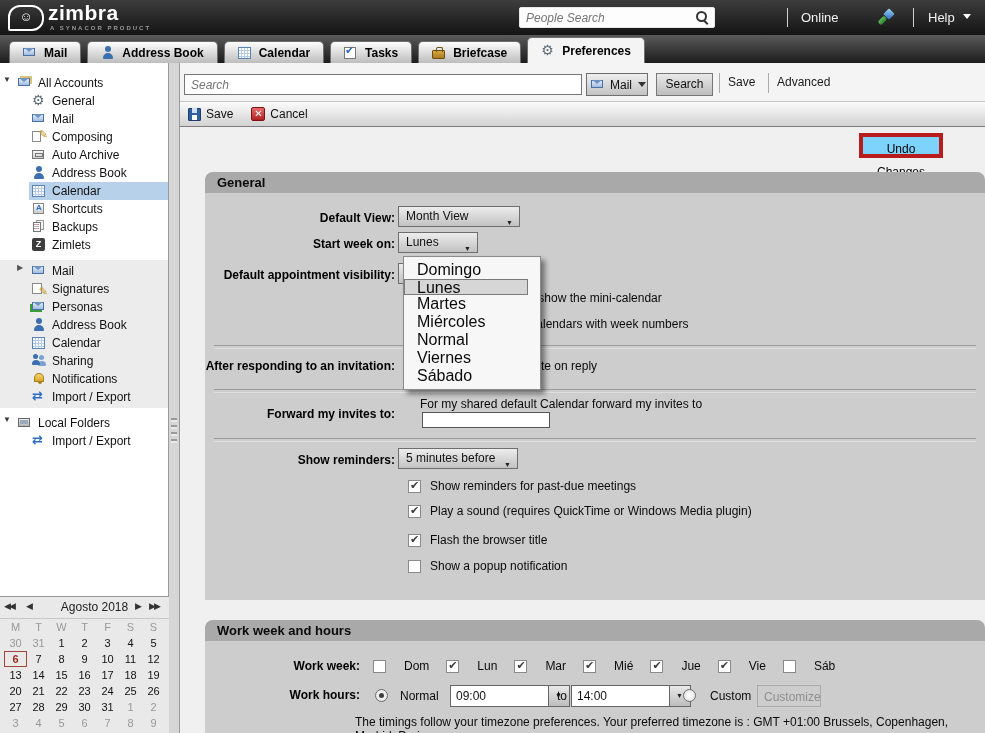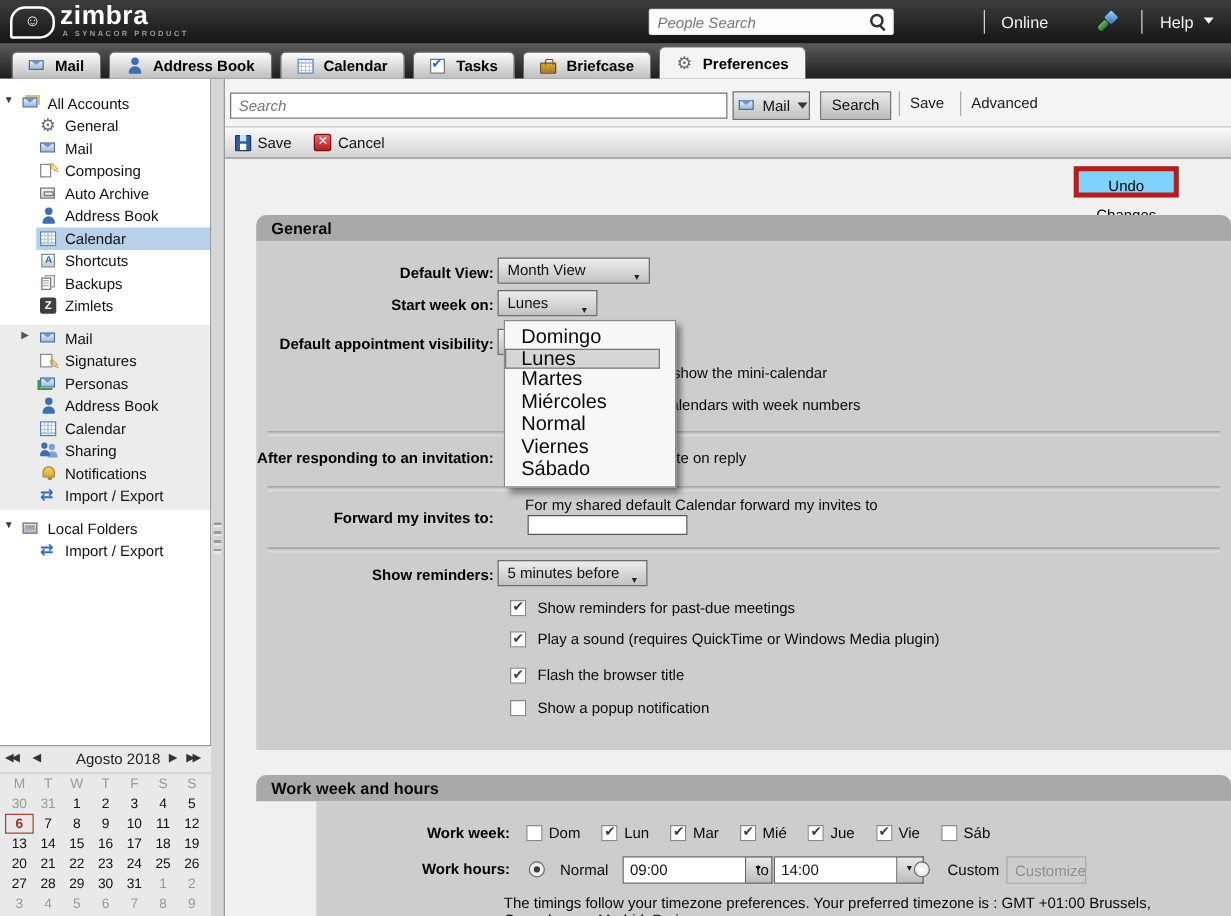--- a/index.html
+++ b/index.html
@@ -100,39 +100,39 @@
   #actionbar{position:absolute;left:180px;top:101px;right:0;height:26px;background:linear-gradient(#fbfbfb,#d2d2d2);border-top:1px solid #c6c6c6;border-bottom:1px solid #7d7d7d;box-sizing:border-box;display:flex;align-items:center;gap:18px;padding-left:8px;}
   .abtn{display:flex;align-items:center;gap:5px;font-size:12px;}
   
   #content{position:absolute;left:180px;top:127px;right:0;bottom:0;background:#f0f0f0;}
   .pushbtn{position:absolute;background:#7dd3fc;border:4px solid #b91c1c;font-size:12px;text-align:center;font-family:inherit;}
   #undo-btn{right:42px;top:6px;width:84px;height:25px;line-height:23px;}
   .sec-header{position:absolute;left:25px;right:0;height:21px;background:#a9a9a9;border-radius:8px 8px 0 0;font-size:13px;font-weight:bold;line-height:21px;padding-left:12px;box-sizing:border-box;color:#0a0a0a;}
   #gen-header{top:45px;}
   #gen-body{position:absolute;left:25px;right:0;top:66px;height:407px;background:#cdcdcd;}
   #work-header{top:493px;}
-  #work-body{position:absolute;left:25px;right:0;top:514px;height:92px;background:#cdcdcd;margin-left:48px;}
+  #work-body{position:absolute;left:25px;right:0;top:514px;height:92px;background:#cdcdcd;}
   .flabel{position:absolute;left:0;width:190px;text-align:right;font-weight:bold;font-size:12px;color:#000;}
   .selbtn{position:absolute;height:21px;background:linear-gradient(#ededed,#c2c2c2);border:1px solid #6e6e6e;box-sizing:border-box;font-size:12px;line-height:19px;padding-left:7px;}
   .selbtn::after{content:"▼";position:absolute;right:6px;top:6px;font-size:7px;color:#222;}
   .cb{width:13px;height:13px;background:#fff;border:1px solid #8a8a8a;box-sizing:border-box;display:inline-block;position:relative;flex:none;}
   .cb.checked::after{content:"✔";position:absolute;left:1px;top:-2px;font-size:11px;color:#3d3d3d;}
   .cblbl{font-size:12px;color:#0a0a0a;}
   .gdiv{position:absolute;left:9px;right:9px;height:2px;border-top:1px solid #9b9b9b;border-bottom:1px solid #dedede;}
   .cbrow{position:absolute;left:203px;display:flex;gap:9px;align-items:center;height:14px;}
   .cbrow:nth-child(1){top:286px;} .cbrow:nth-child(2){top:311px;} .cbrow:nth-child(3){top:340px;} .cbrow:nth-child(4){top:366px;}
   .hint{position:absolute;font-size:12px;color:#0a0a0a;}
   .fwd-input{position:absolute;left:217px;top:219px;width:128px;height:16px;border:1px solid #555;background:#fff;font-size:11px;box-sizing:border-box;font-family:inherit;}
   
   #week-menu{position:absolute;left:223px;top:129px;width:138px;background:#f7f7f7;border:1px solid #8a8a8a;box-shadow:4px 4px 5px rgba(0,0,0,0.45);padding:4px 0;box-sizing:border-box;z-index:40;}
   .mi{height:18px;line-height:18px;padding-left:13px;font-size:16px;color:#0a0a0a;}
   .mi.sel{background:#d6d6d6;border:1px solid #7a7a7a;height:16px;line-height:15px;margin-right:12px;padding-left:12px;box-sizing:border-box;}
   
   #work-week-days{position:absolute;left:168px;top:18px;display:flex;gap:17px;}
-  .daygrp{display:flex;align-items:center;gap:5px;}
+  .daygrp{display:flex;align-items:center;gap:18px;}
   .radio{width:13px;height:13px;border:1px solid #6e6e6e;border-radius:50%;background:radial-gradient(#fff,#ddd);box-sizing:border-box;display:inline-block;position:relative;flex:none;}
   .radio.on::after{content:"";position:absolute;left:3px;top:3px;width:5px;height:5px;border-radius:50%;background:#3d3d3d;}
   .timecombo{position:absolute;display:flex;height:22px;}
   .tc-val{width:99px;background:#fff;border:1px solid #666;font-size:12px;line-height:20px;padding-left:5px;box-sizing:border-box;}
   .tc-btn{width:21px;background:linear-gradient(#e9e9e9,#bdbdbd);border:1px solid #666;border-left:none;box-sizing:border-box;position:relative;}
   .tc-btn::after{content:"▼";position:absolute;left:6px;top:6px;font-size:7px;color:#222;}
   #customize-btn{left:552px;top:44px;width:64px;height:22px;line-height:20px;color:#8f8f8f;background:#cdcdcd;border:1px solid #aaa;}
   .wlabel{font-size:12px;position:absolute;color:#0a0a0a;}
   .note{position:absolute;left:150px;top:74px;font-size:12px;color:#0a0a0a;}
 </style>

